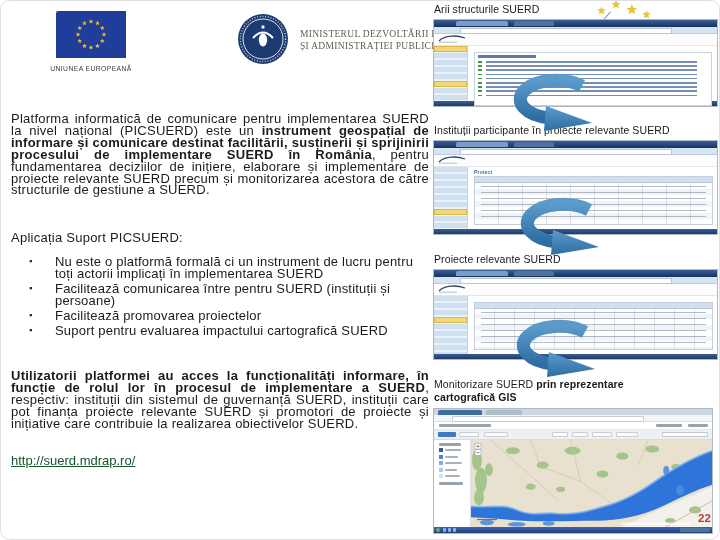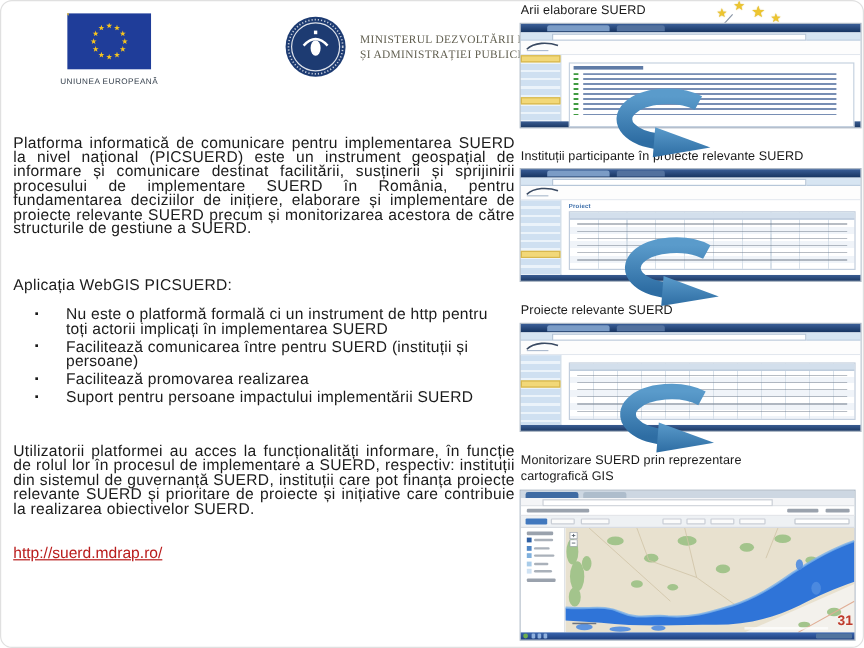--- a/index.html
+++ b/index.html
@@ -9,27 +9,27 @@
   
   .eu-flag{position:absolute;left:55px;top:10px;}
   .eu-label{position:absolute;left:40px;top:64px;width:100px;text-align:center;font-size:6.8px;letter-spacing:.4px;color:#35404d;}
   .gov-seal{position:absolute;left:236px;top:12px;}
   .ministry{position:absolute;left:299px;top:27px;font-family:"Liberation Serif",serif;color:#615f50;font-size:9.5px;line-height:12px;letter-spacing:.3px;white-space:nowrap;}
 
   
   .txt{position:absolute;left:10px;width:418px;font-size:13px;line-height:11.9px;letter-spacing:.25px;color:#1b1b1b;text-align:justify;}
   .p1{top:99px;}
   .p2{top:356px;}
-  .b{font-weight:normal;}
+  .b{font-weight:bold;}
   .heading{position:absolute;left:10px;top:229px;font-size:13px;color:#1b1b1b;letter-spacing:.25px;}
   .bullets{position:absolute;left:28px;top:255px;width:392px;margin:0;padding:0;list-style:none;}
   .bullets li{display:flex;margin-bottom:3px;font-size:13px;line-height:11.9px;letter-spacing:.2px;color:#1b1b1b;}
   .blt{width:26px;flex:0 0 26px;font-size:9px;line-height:11.9px;}
   .link-line{position:absolute;left:10px;top:452px;font-size:13px;}
-  .link-line a{color:#b91c1c;text-decoration:underline;}
+  .link-line a{color:#14532d;text-decoration:underline;}
 
   .page-num{position:absolute;left:697px;top:511px;font-size:11.5px;font-weight:bold;color:#bf3a2b;}
 
   
   .cap{position:absolute;left:433px;font-size:10.5px;line-height:13px;color:#191919;letter-spacing:.1px;}
 
   
   .dstar{position:absolute;color:#edc52f;text-shadow:0 0 1px #caa10e;}
   .dline{position:absolute;width:15px;height:1px;background:#8a96a6;transform:rotate(-48deg);}
 
@@ -123,54 +123,54 @@
     <ellipse cx="26" cy="27" rx="4.2" ry="6.5" fill="#ffffff"></ellipse>
     <rect x="24.6" y="12.5" width="2.8" height="3" fill="#ffffff"></rect>
   </svg>
   <div class="ministry">
     <div>MINISTERUL DEZVOLTĂRII R</div>
     <div>ȘI ADMINISTRAȚIEI PUBLICE</div>
   </div>
 
   <p class="txt p1"><span>Platforma informatică de comunicare pentru implementarea SUERD la nivel național (PICSUERD) este un </span><span class="b">instrument geospațial de informare și comunicare destinat facilitării, susținerii și sprijinirii procesului de implementare SUERD în România</span><span>, pentru fundamentarea deciziilor de inițiere, elaborare și implementare de proiecte relevante SUERD precum și monitorizarea acestora de către structurile de gestiune a SUERD.</span></p>
 
-  <div class="heading">Aplicația WebGIS PICSUERD:</div>
+  <div class="heading">Aplicația Suport PICSUERD:</div>
 
   <ul class="bullets">
     <li>
         <span class="blt">▪</span>
-        <span>Nu este o platformă formală ci un instrument de http pentru toți actorii implicați în implementarea SUERD</span>
+        <span>Nu este o platformă formală ci un instrument de lucru pentru toți actorii implicați în implementarea SUERD</span>
       </li>
     <li>
         <span class="blt">▪</span>
         <span>Facilitează comunicarea între pentru SUERD (instituții și persoane)</span>
       </li>
     <li>
         <span class="blt">▪</span>
-        <span>Facilitează promovarea realizarea</span>
+        <span>Facilitează promovarea proiectelor</span>
       </li>
     <li>
         <span class="blt">▪</span>
-        <span>Suport pentru persoane impactului implementării SUERD</span>
+        <span>Suport pentru evaluarea impactului cartografică SUERD</span>
       </li>
   </ul>
 
-  <p class="txt p2"><span class="b">Utilizatorii platformei au acces la funcționalități informare, în funcție de rolul lor în procesul de implementare a SUERD</span><span>, respectiv: instituții din sistemul de guvernanță SUERD, instituții care pot finanța proiecte relevante SUERD și prioritare de proiecte și inițiative care contribuie la realizarea obiectivelor SUERD.</span></p>
+  <p class="txt p2"><span class="b">Utilizatorii platformei au acces la funcționalități informare, în funcție de rolul lor în procesul de implementare a SUERD</span><span>, respectiv: instituții din sistemul de guvernanță SUERD, instituții care pot finanța proiecte relevante SUERD și promotori de proiecte și inițiative care contribuie la realizarea obiectivelor SUERD.</span></p>
 
   <div class="link-line">
     <a href="#">http://suerd.mdrap.ro/</a>
   </div>
 
   <span class="dstar" style="left:596px;top:4px;font-size:10px;">★</span>
   <span class="dstar" style="left:610px;top:-3px;font-size:11px;">★</span>
   <span class="dstar" style="left:625px;top:1px;font-size:13px;">★</span>
   <span class="dstar" style="left:641px;top:8px;font-size:10px;">★</span>
   <div class="dline" style="left:597px;top:16px;"></div>
 
-  <div class="cap" style="top:2px;">Arii elaborare SUERD</div>
+  <div class="cap" style="top:2px;">Arii structurile SUERD</div>
   <div class="cap" style="top:123px;">Instituții participante în proiecte relevante SUERD</div>
   <div class="cap" style="top:377px;width:215px;"><span>Monitorizare SUERD </span><span class="b">prin reprezentare cartografică GIS</span></div>
   <div class="cap" style="top:252px;">Proiecte relevante SUERD</div>
 
   <div class="shot" style="top:18px;height:88px;">
     <div class="tb">
         <div class="tab"></div>
         <div class="tab tab2"></div>
       </div>
     <div class="ab">
@@ -366,15 +366,15 @@
   </svg>
   <svg class="arrow" style="left:512px;top:196px;" viewBox="0 0 88 60">
     <path d="M76,13 A36,19 0 1 0 44,45" fill="none" stroke="url(#ag1)" stroke-width="13"></path>
     <polygon points="40,33 86,50 38,58" fill="url(#ag1)"></polygon>
   </svg>
   <svg class="arrow" style="left:508px;top:318px;" viewBox="0 0 88 60">
     <path d="M76,13 A36,19 0 1 0 44,45" fill="none" stroke="url(#ag1)" stroke-width="13"></path>
     <polygon points="40,33 86,50 38,58" fill="url(#ag1)"></polygon>
   </svg>
 
-  <div class="page-num">31</div>
+  <div class="page-num">22</div>
 
 </div>
 
 </body></html>

